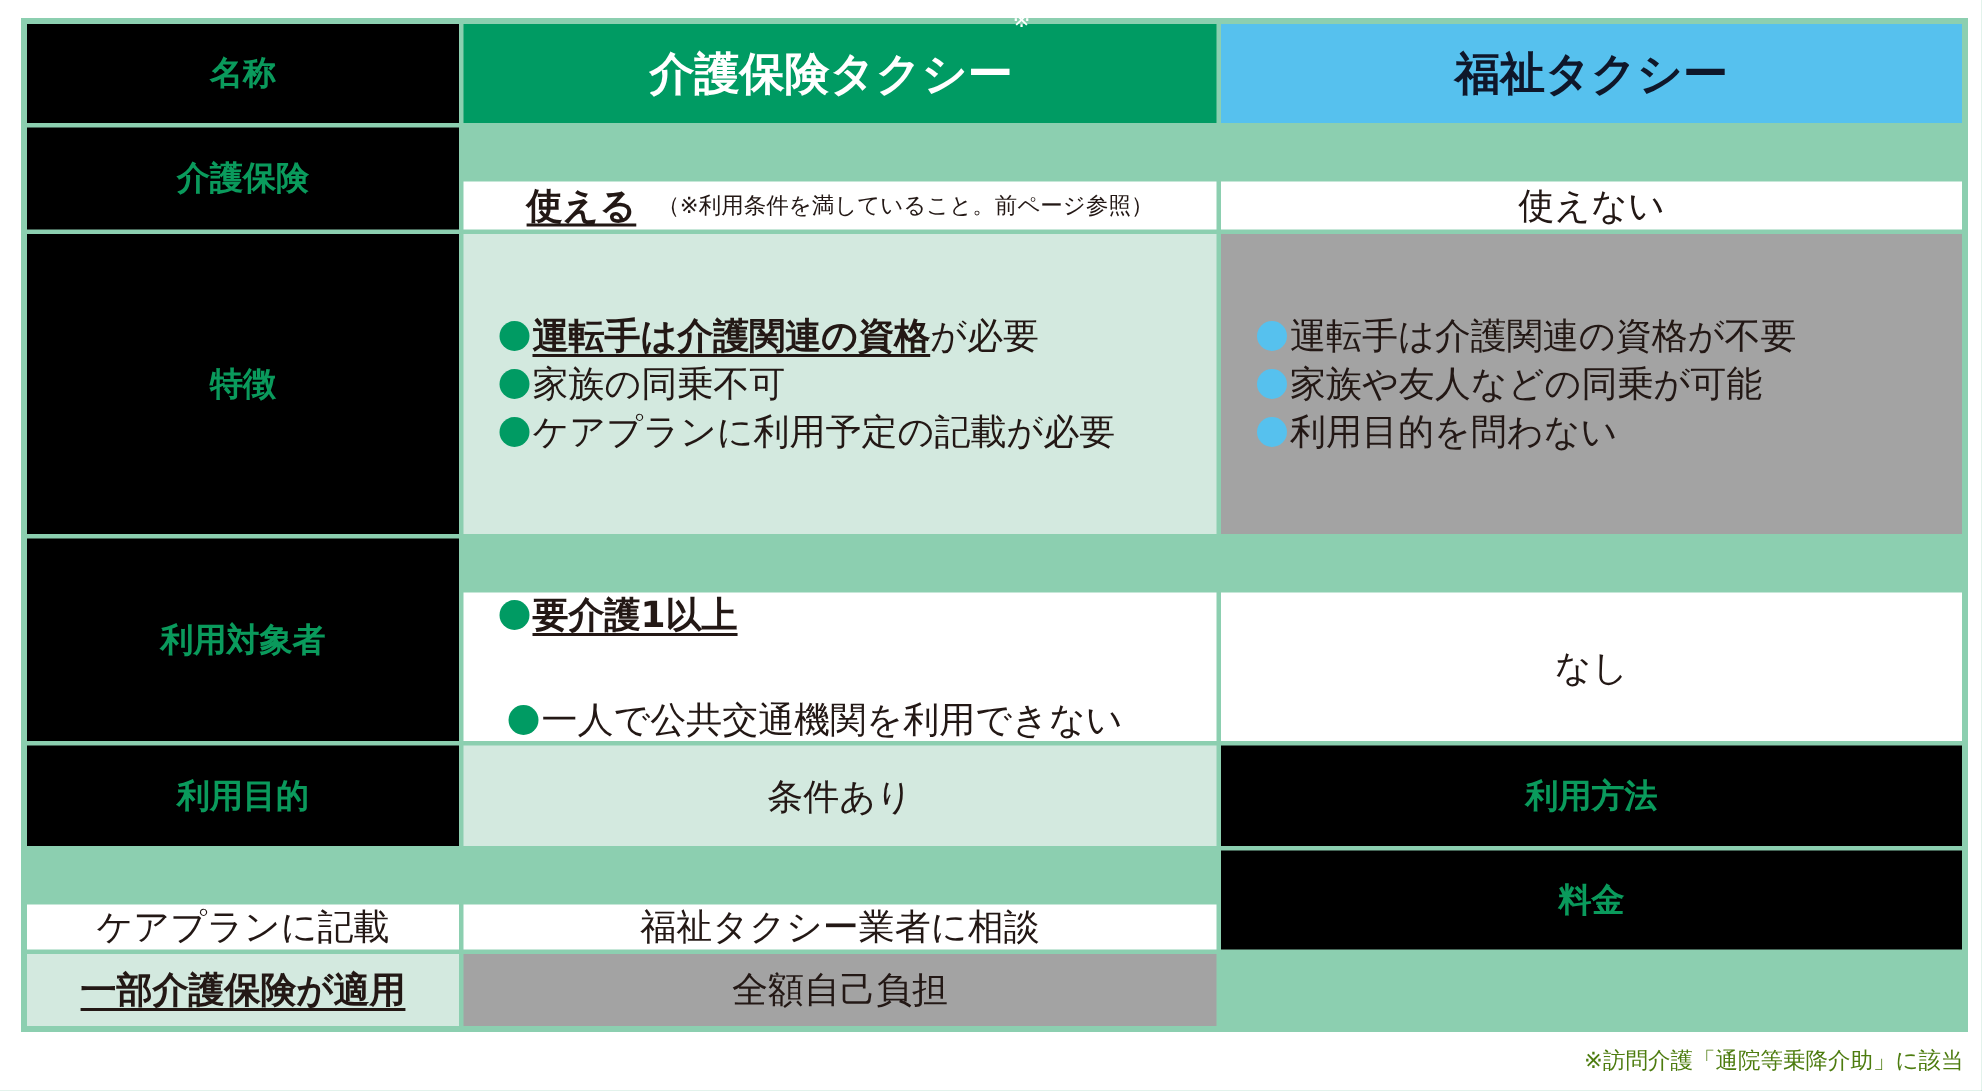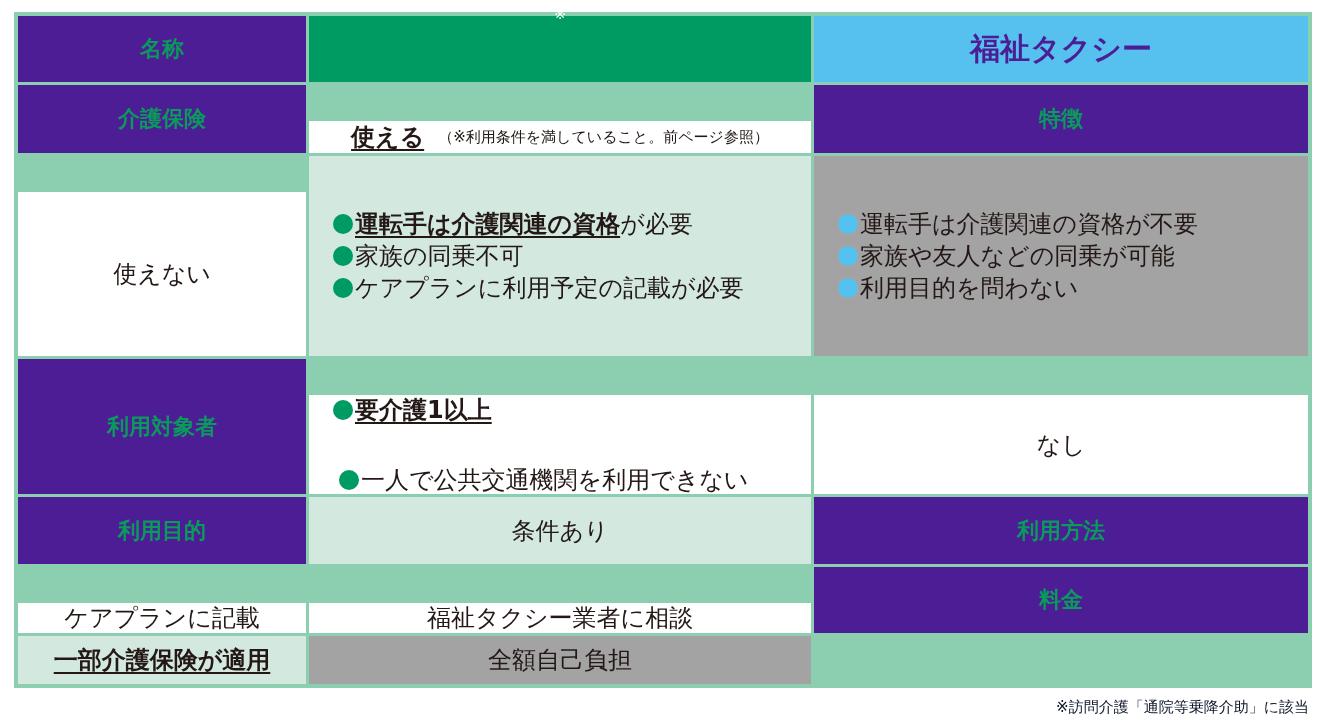--- a/index.html
+++ b/index.html
@@ -16,68 +16,69 @@
     display: grid;
     grid-template-columns: 288px 502px 1fr;
     grid-template-rows: 66px 68px 200px 135px 67px 66px 1fr;
     background: #8ccfb0;
     gap: 3px;
   }
   .cell {
     display: flex; align-items: center; justify-content: center;
     box-sizing: border-box; text-align: center;
   }
-  .label { background: #4c1d95; color: #0a9a5c; font-weight: bold; font-size: 22px; }
+  .label { background: #000000; color: #0a9a5c; font-weight: bold; font-size: 22px; }
   .hdr-kaigo { background: #009b63; color: #ffffff; font-weight: bold; font-size: 30px; }
-  .hdr-fukushi { background: #56c1ee; color: #4c1d95; font-weight: bold; font-size: 30px; }
+  .hdr-fukushi { background: #56c1ee; color: #0f172a; font-weight: bold; font-size: 30px; }
   .hdr-kaigo .mark { font-size: 14px; font-weight: normal; align-self: flex-start; margin-top: -10px; }
   .white { background: #ffffff; margin-top: 36px; }
   .green { background: #d3e9df; }
   .blue { background: #a3a3a3; }
   .val { font-size: 24px; }
   .bold-u { font-weight: bold; text-decoration: underline; text-underline-offset: 4px; }
   .small { font-size: 15px; margin-left: 14px; }
   .list { flex-direction: column; align-items: flex-start; justify-content: center; padding-left: 24px; }
   .list .item { display: flex; align-items: center; font-size: 24px; }
   .dot { width: 20px; height: 20px; border-radius: 50%; display: inline-block; margin-right: 2px; flex: none; }
   .dot.g { background: #009b63; }
   .dot.b { background: #56c1ee; }
   .footnote {
     position: absolute; right: 12px; top: 698px;
-    font-size: 15px; color: #0f172a;
+    font-size: 15px; color: #4d7c0f;
   }
 </style>
 </head>
 <body>
 
 <div class="tbl">
 
   <div class="cell label">
     <span>名称</span>
   </div>
   <div class="cell hdr-kaigo">
+    <span>介護保険タクシー</span>
     <span class="mark">※</span>
   </div>
   <div class="cell hdr-fukushi">
     <span>福祉タクシー</span>
   </div>
 
   <div class="cell label">
     <span>介護保険</span>
   </div>
   <div class="cell white">
     <span class="val bold-u">使える</span>
     <span class="small">（※利用条件を満していること。前ページ参照）</span>
   </div>
+  <div class="cell white">
+    <span class="val">使えない</span>
+  </div>
+
   <div class="cell label">
     <span>特徴</span>
-  </div>
-
-  <div class="cell white">
-    <span class="val">使えない</span>
   </div>
   <div class="cell green list">
     <div class="item">
       <span class="dot g"></span>
       <span class="bold-u">運転手は介護関連の資格</span>
       <span>が必要</span>
     </div>
     <div class="item">
       <span class="dot g"></span>
       <span>家族の同乗不可</span>

